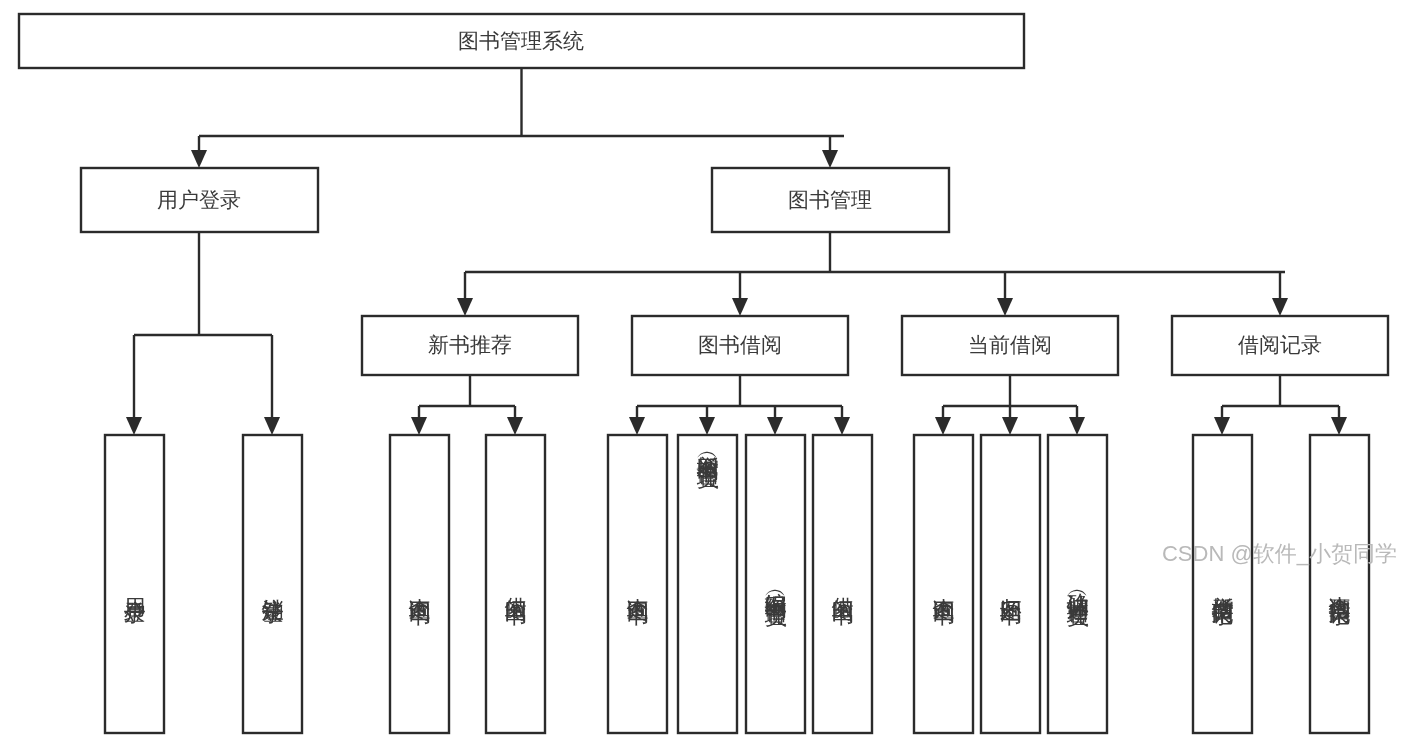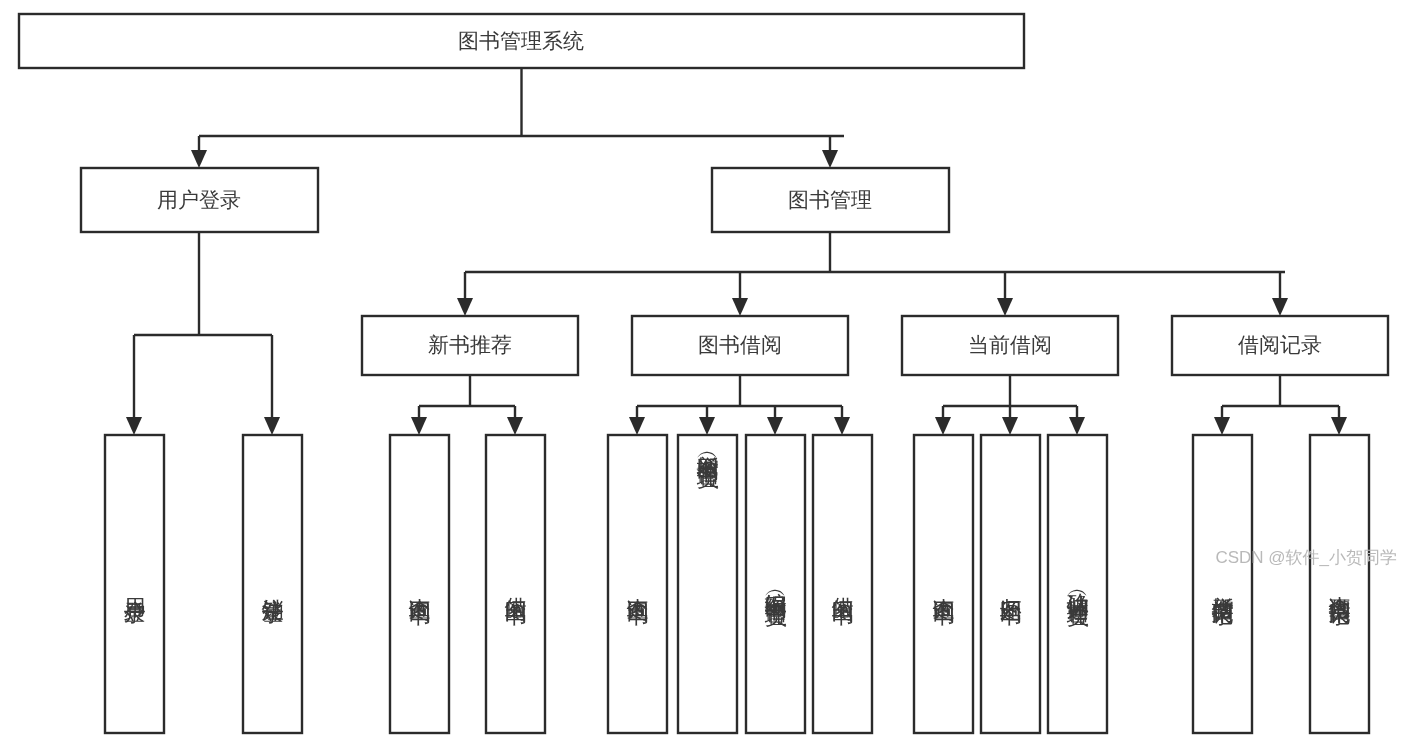--- a/index.html
+++ b/index.html
@@ -60,21 +60,21 @@
     letter-spacing: 2px;
     white-space: nowrap;
     text-align: center;
     pointer-events: none;
   }
   .watermark {
     position: absolute;
     right: 8px;
     bottom: 6px;
     font-family: "Liberation Sans", "DejaVu Sans", sans-serif;
-    font-size: 17px;
+    font-size: 22px;
     color: #b9b9b9;
     white-space: nowrap;
   }
 </style>
 </head>
 <body>
 
 <div id="diagram-root">
 
   <svg id="diagram-canvas" viewBox="0 0 1405 747">

